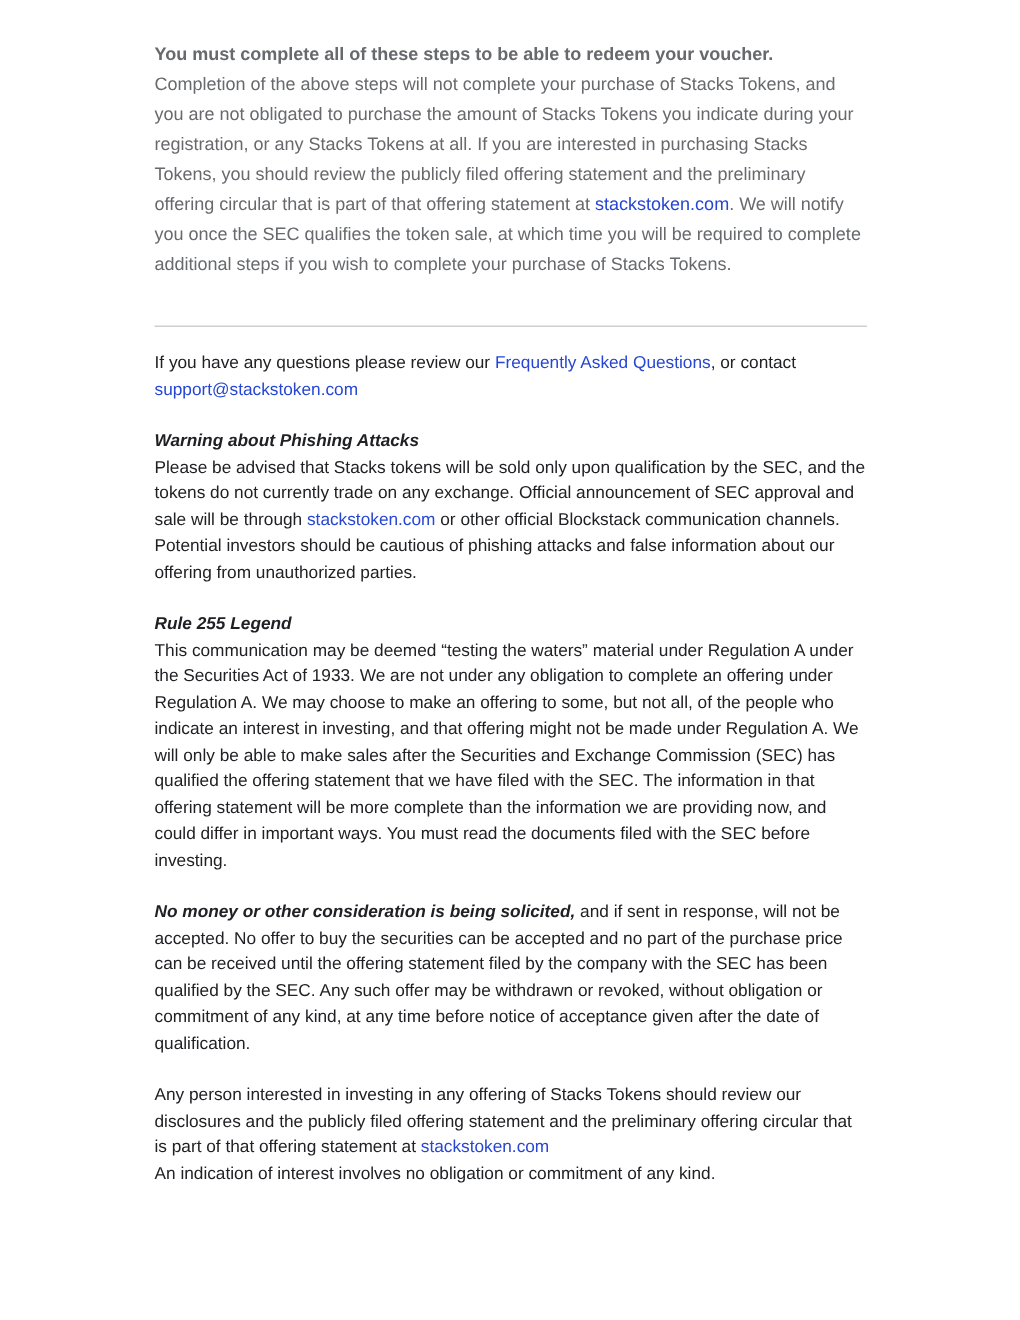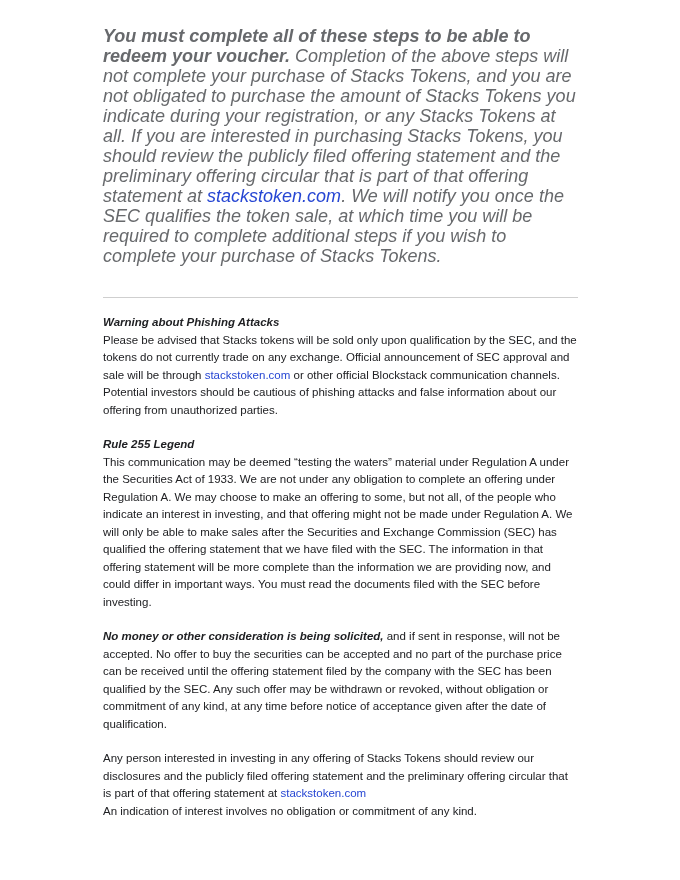--- a/index.html
+++ b/index.html
@@ -10,24 +10,23 @@
     overflow: hidden;
     font-family: "Liberation Sans", "DejaVu Sans", sans-serif;
     -webkit-font-smoothing: antialiased;
   }
   .page {
     width: 475px;
     margin-left: 103px;
     padding-top: 26px;
   }
   .intro {
-    font-size: 18px;
+    font-size: 12px;
     line-height: 20px;
     color: var(--intro-text, #67696c);
-    font-style: italic;
   }
   .intro strong {
     font-weight: 700;
     color: var(--intro-text, #67696c);
   }
   a.link {
     color: var(--link, #2646d3);
     text-decoration: none;
     cursor: pointer;
   }
@@ -48,20 +47,21 @@
 </style>
 </head>
 <body>
 
 <div class="page">
 
   <p class="intro"><strong>You must complete all of these steps to be able to redeem your voucher.</strong><span> Completion of the above steps will not complete your purchase of Stacks Tokens, and you are not obligated to purchase the amount of Stacks Tokens you indicate during your registration, or any Stacks Tokens at all. If you are interested in purchasing Stacks Tokens, you should review the publicly filed offering statement and the preliminary offering circular that is part of that offering statement at </span><a href="#" class="link">stackstoken.com</a><span>. We will notify you once the SEC qualifies the token sale, at which time you will be required to complete additional steps if you wish to complete your purchase of Stacks Tokens.</span></p>
 
   <hr class="divider">
 
+  <p class="body"><span>If you have any questions please review our </span><a href="#" class="link">Frequently Asked Questions</a><span>, or contact </span><a href="#" class="link">support@stackstoken.com</a></p>
 
   <p class="body"><strong class="heading">Warning about Phishing Attacks</strong><span>Please be advised that Stacks tokens will be sold only upon qualification by the SEC, and the tokens do not currently trade on any exchange. Official announcement of SEC approval and sale will be through </span><a href="#" class="link">stackstoken.com</a><span> or other official Blockstack communication channels. Potential investors should be cautious of phishing attacks and false information about our offering from unauthorized parties.</span></p>
 
   <p class="body"><strong class="heading">Rule 255 Legend</strong><span>This communication may be deemed “testing the waters” material under Regulation A under the Securities Act of 1933. We are not under any obligation to complete an offering under Regulation A. We may choose to make an offering to some, but not all, of the people who indicate an interest in investing, and that offering might not be made under Regulation A. We will only be able to make sales after the Securities and Exchange Commission (SEC) has qualified the offering statement that we have filed with the SEC. The information in that offering statement will be more complete than the information we are providing now, and could differ in important ways. You must read the documents filed with the SEC before investing.</span></p>
 
   <p class="body"><strong>No money or other consideration is being solicited,</strong><span> and if sent in response, will not be accepted. No offer to buy the securities can be accepted and no part of the purchase price can be received until the offering statement filed by the company with the SEC has been qualified by the SEC. Any such offer may be withdrawn or revoked, without obligation or commitment of any kind, at any time before notice of acceptance given after the date of qualification.</span></p>
 
   <p class="body last"><span>Any person interested in investing in any offering of Stacks Tokens should review our disclosures and the publicly filed offering statement and the preliminary offering circular that is part of that offering statement at </span><a href="#" class="link">stackstoken.com</a></p>
 
   <p class="body">An indication of interest involves no obligation or commitment of any kind.</p>

